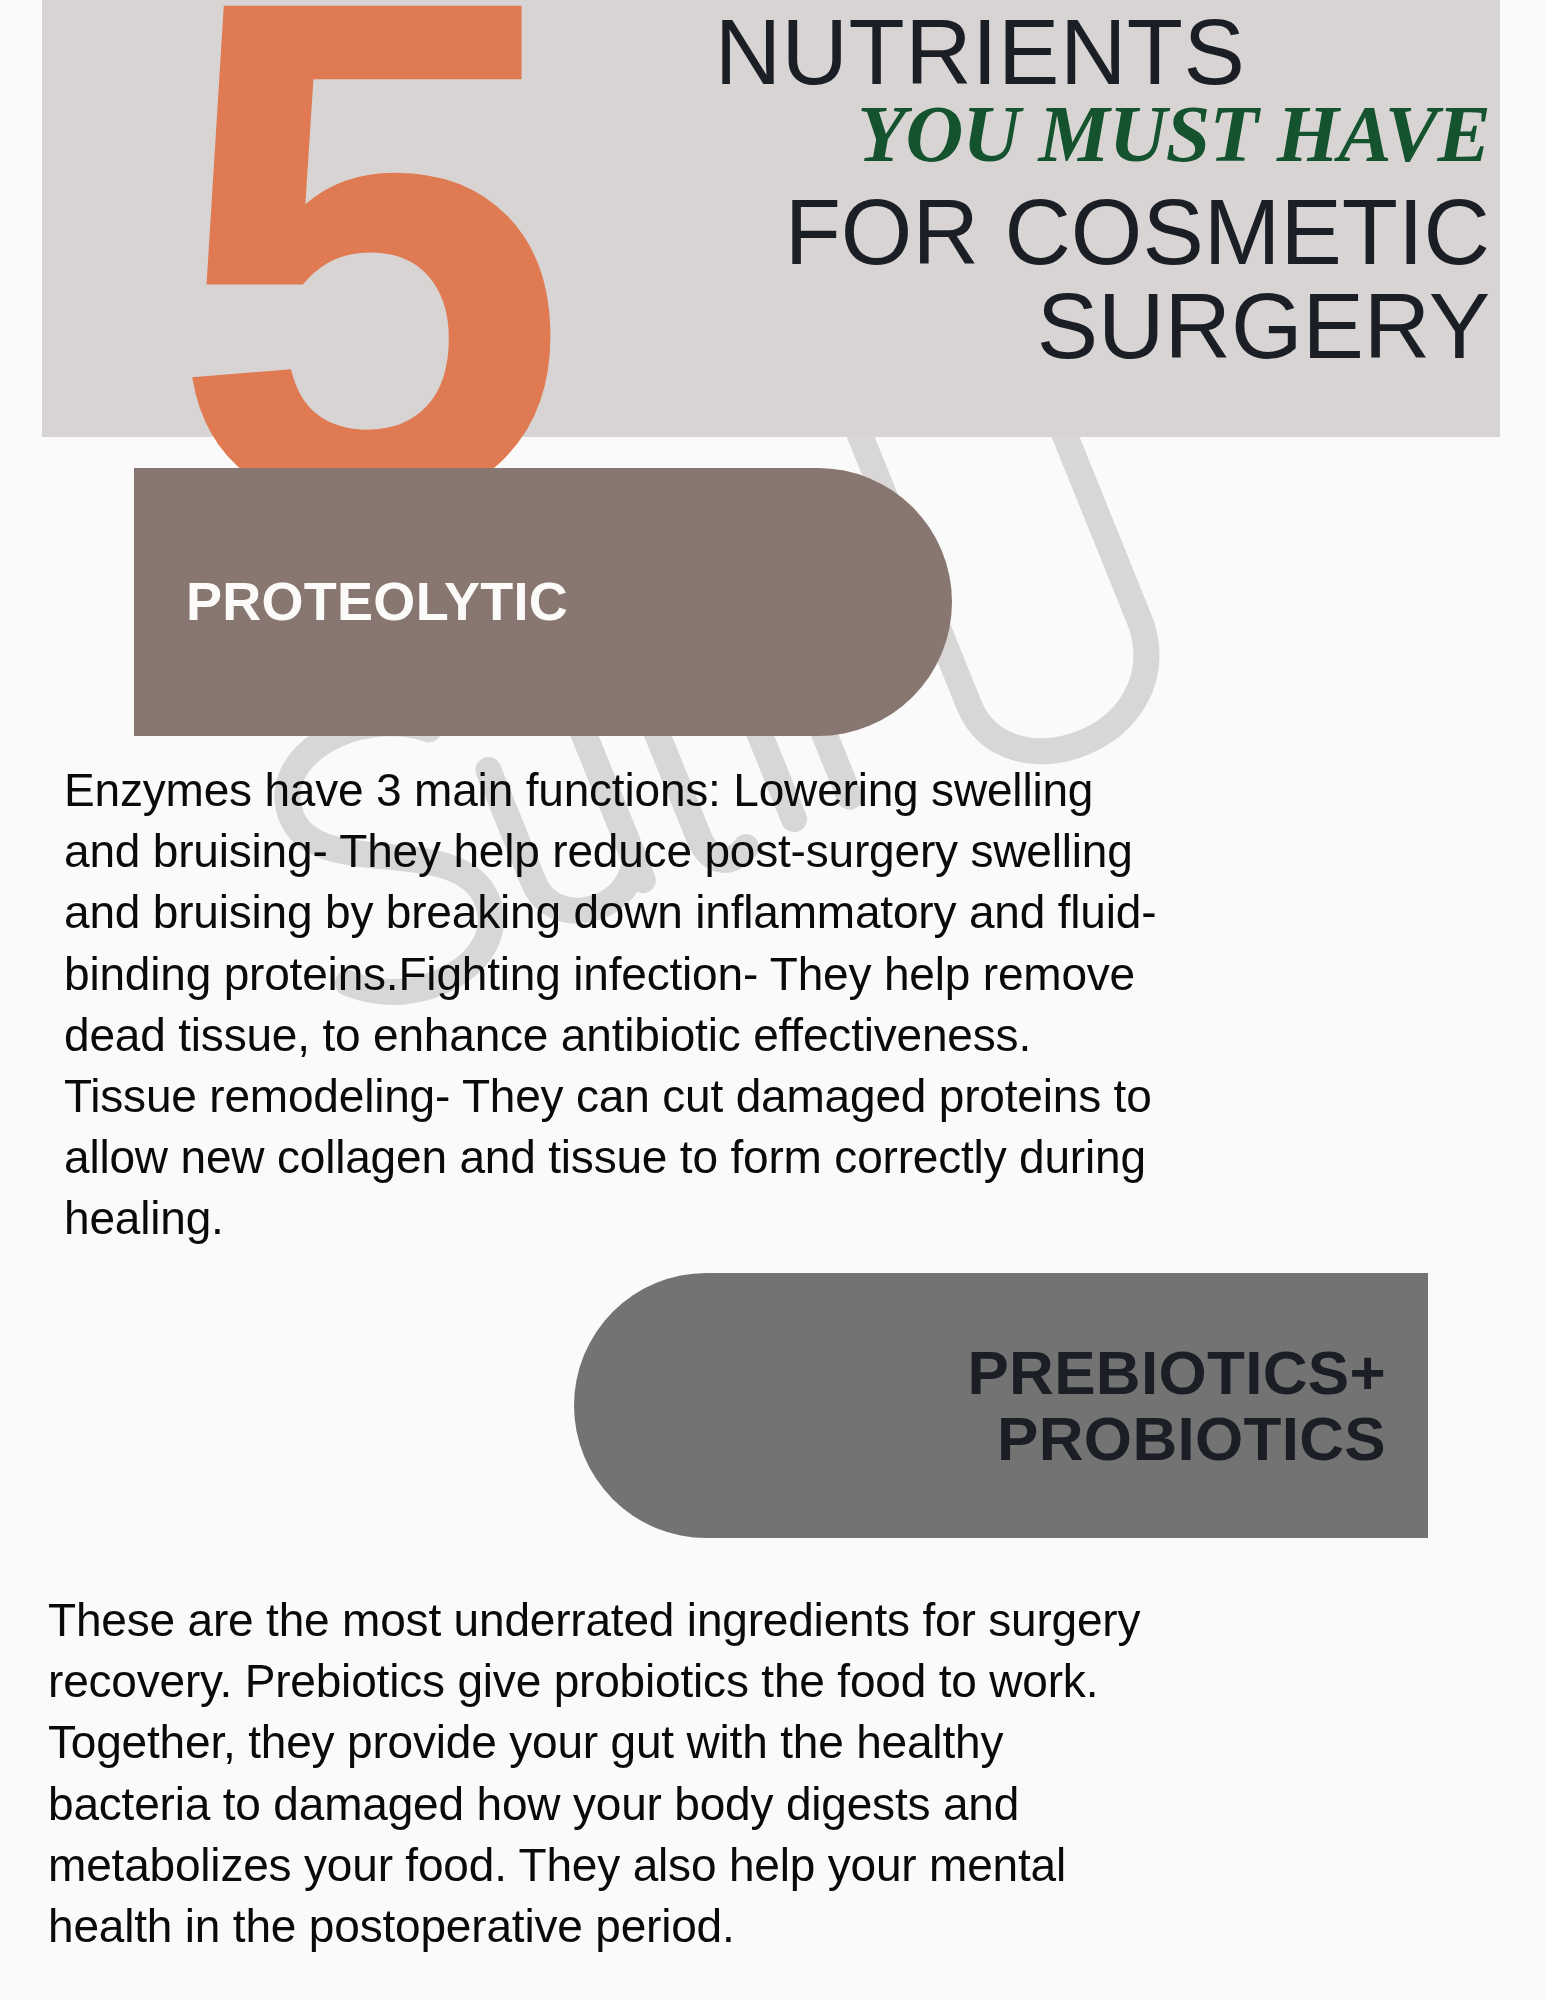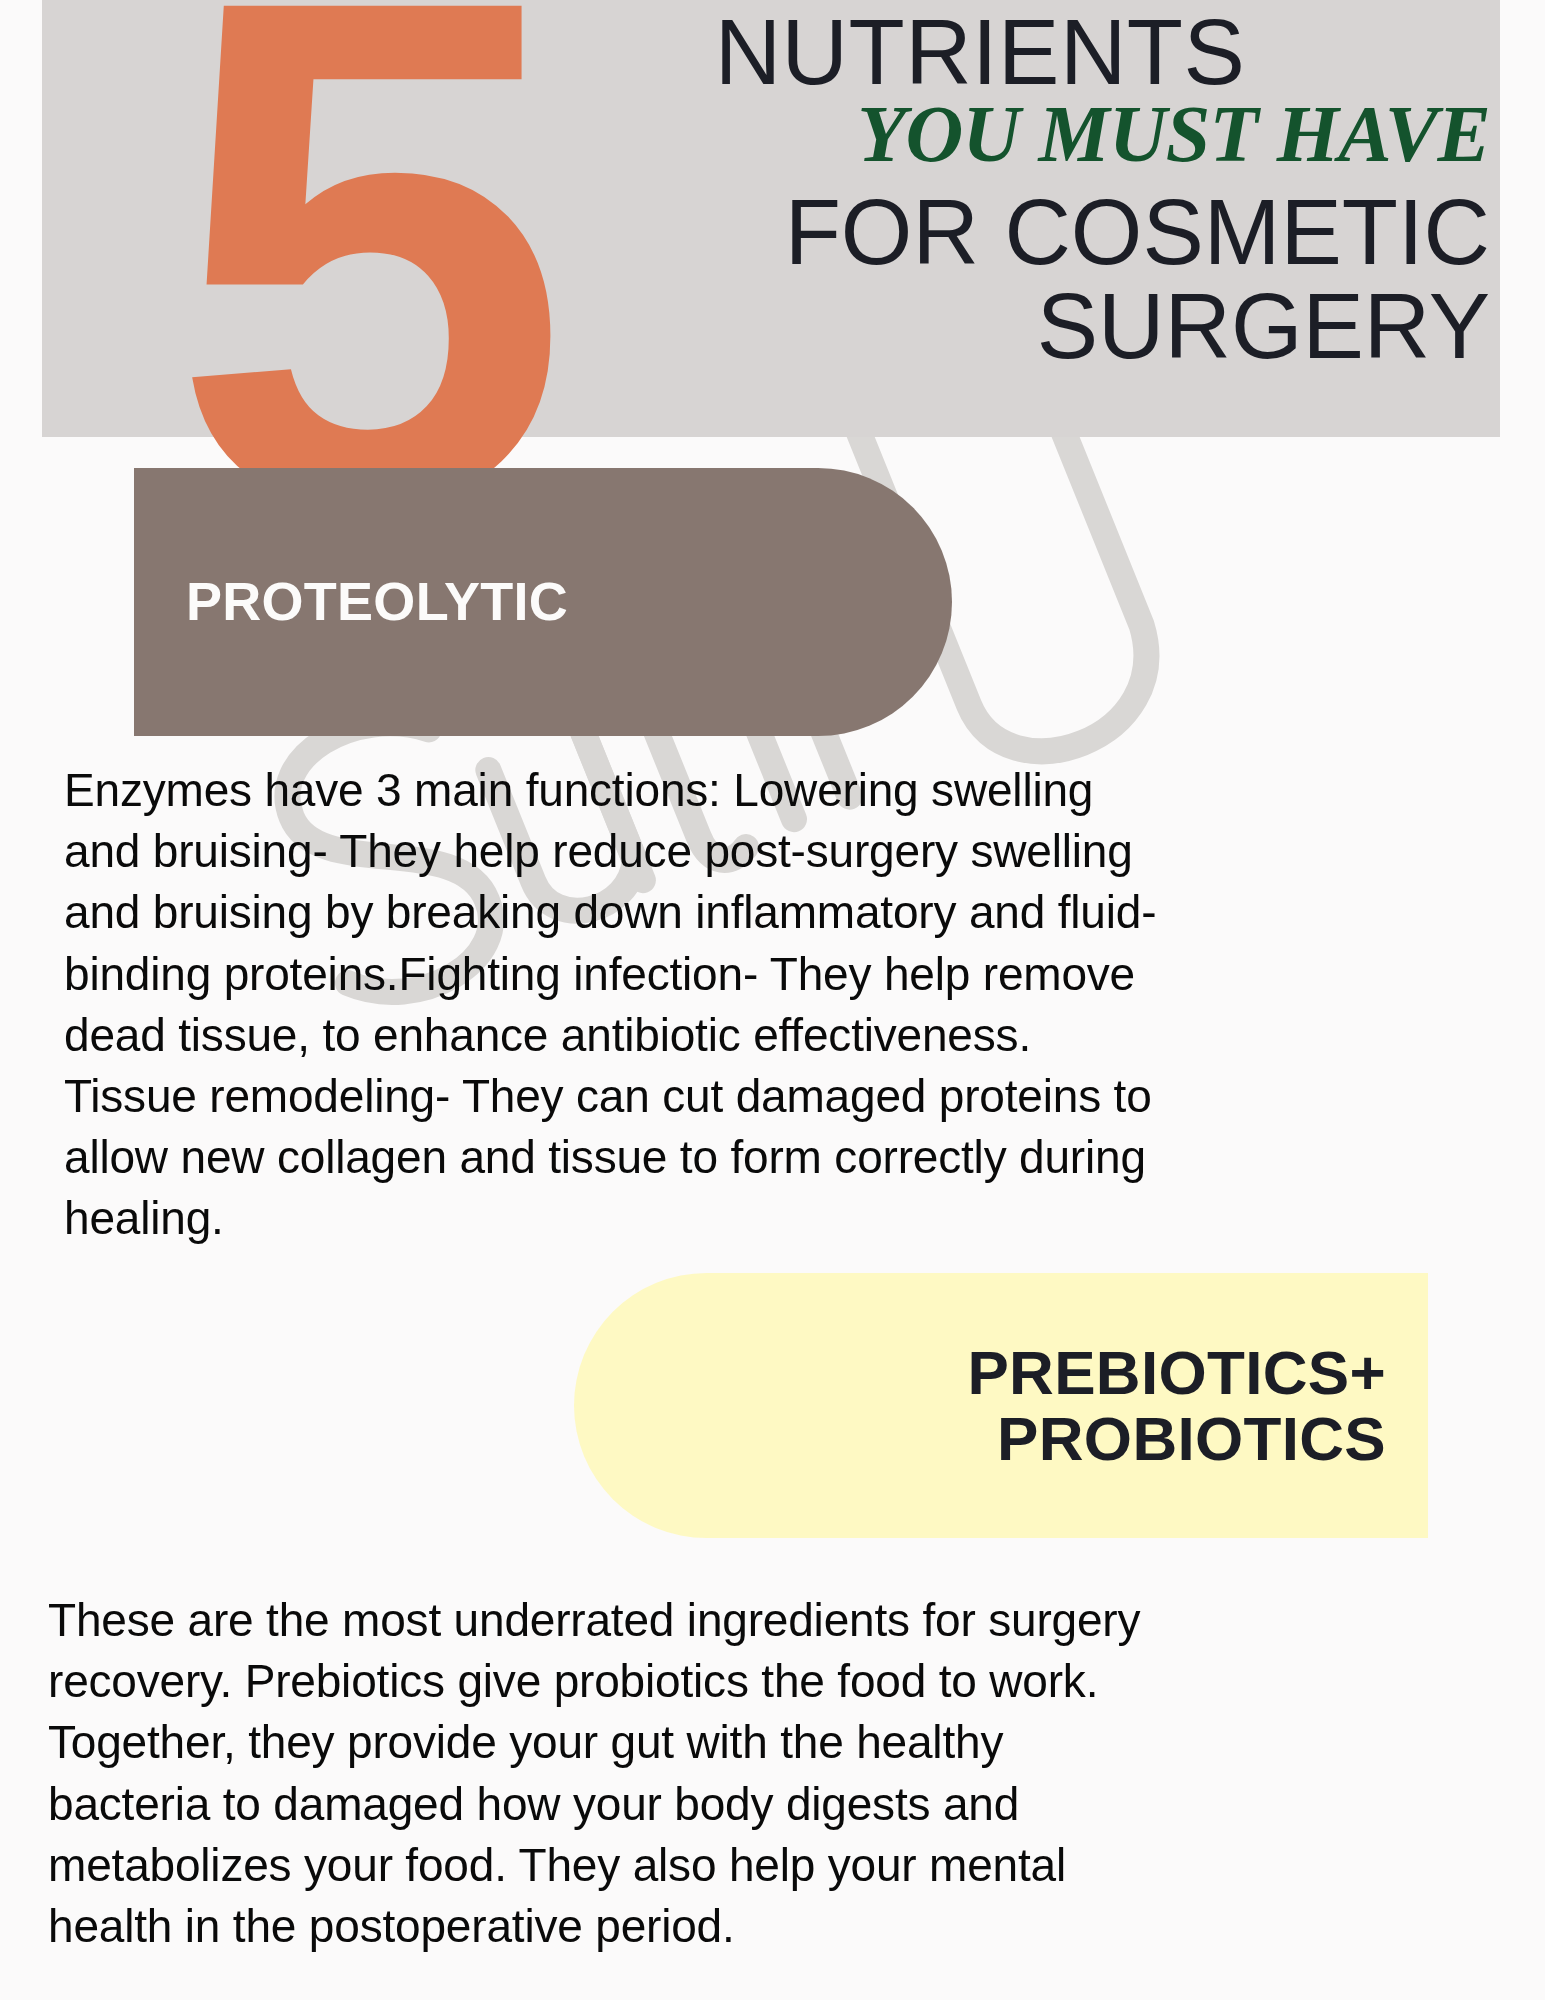--- a/index.html
+++ b/index.html
@@ -107,21 +107,21 @@
     font-size:54px;
     line-height:1.06;
     letter-spacing:0.005em;
   }
 
   
   #pill-prebiotics {
     position:absolute;
     left:574px; top:1273px;
     width:854px; height:265px;
-    background:#fef9c3;
+    background:#737373;
     border-radius:160px 0 0 160px;
     z-index:5;
     display:flex;
     align-items:center;
     justify-content:flex-end;
   }
   #pill-prebiotics .pill-text {
     margin-right:42px;
     color:#1c1e26;
     font-family:"Liberation Sans", sans-serif;

